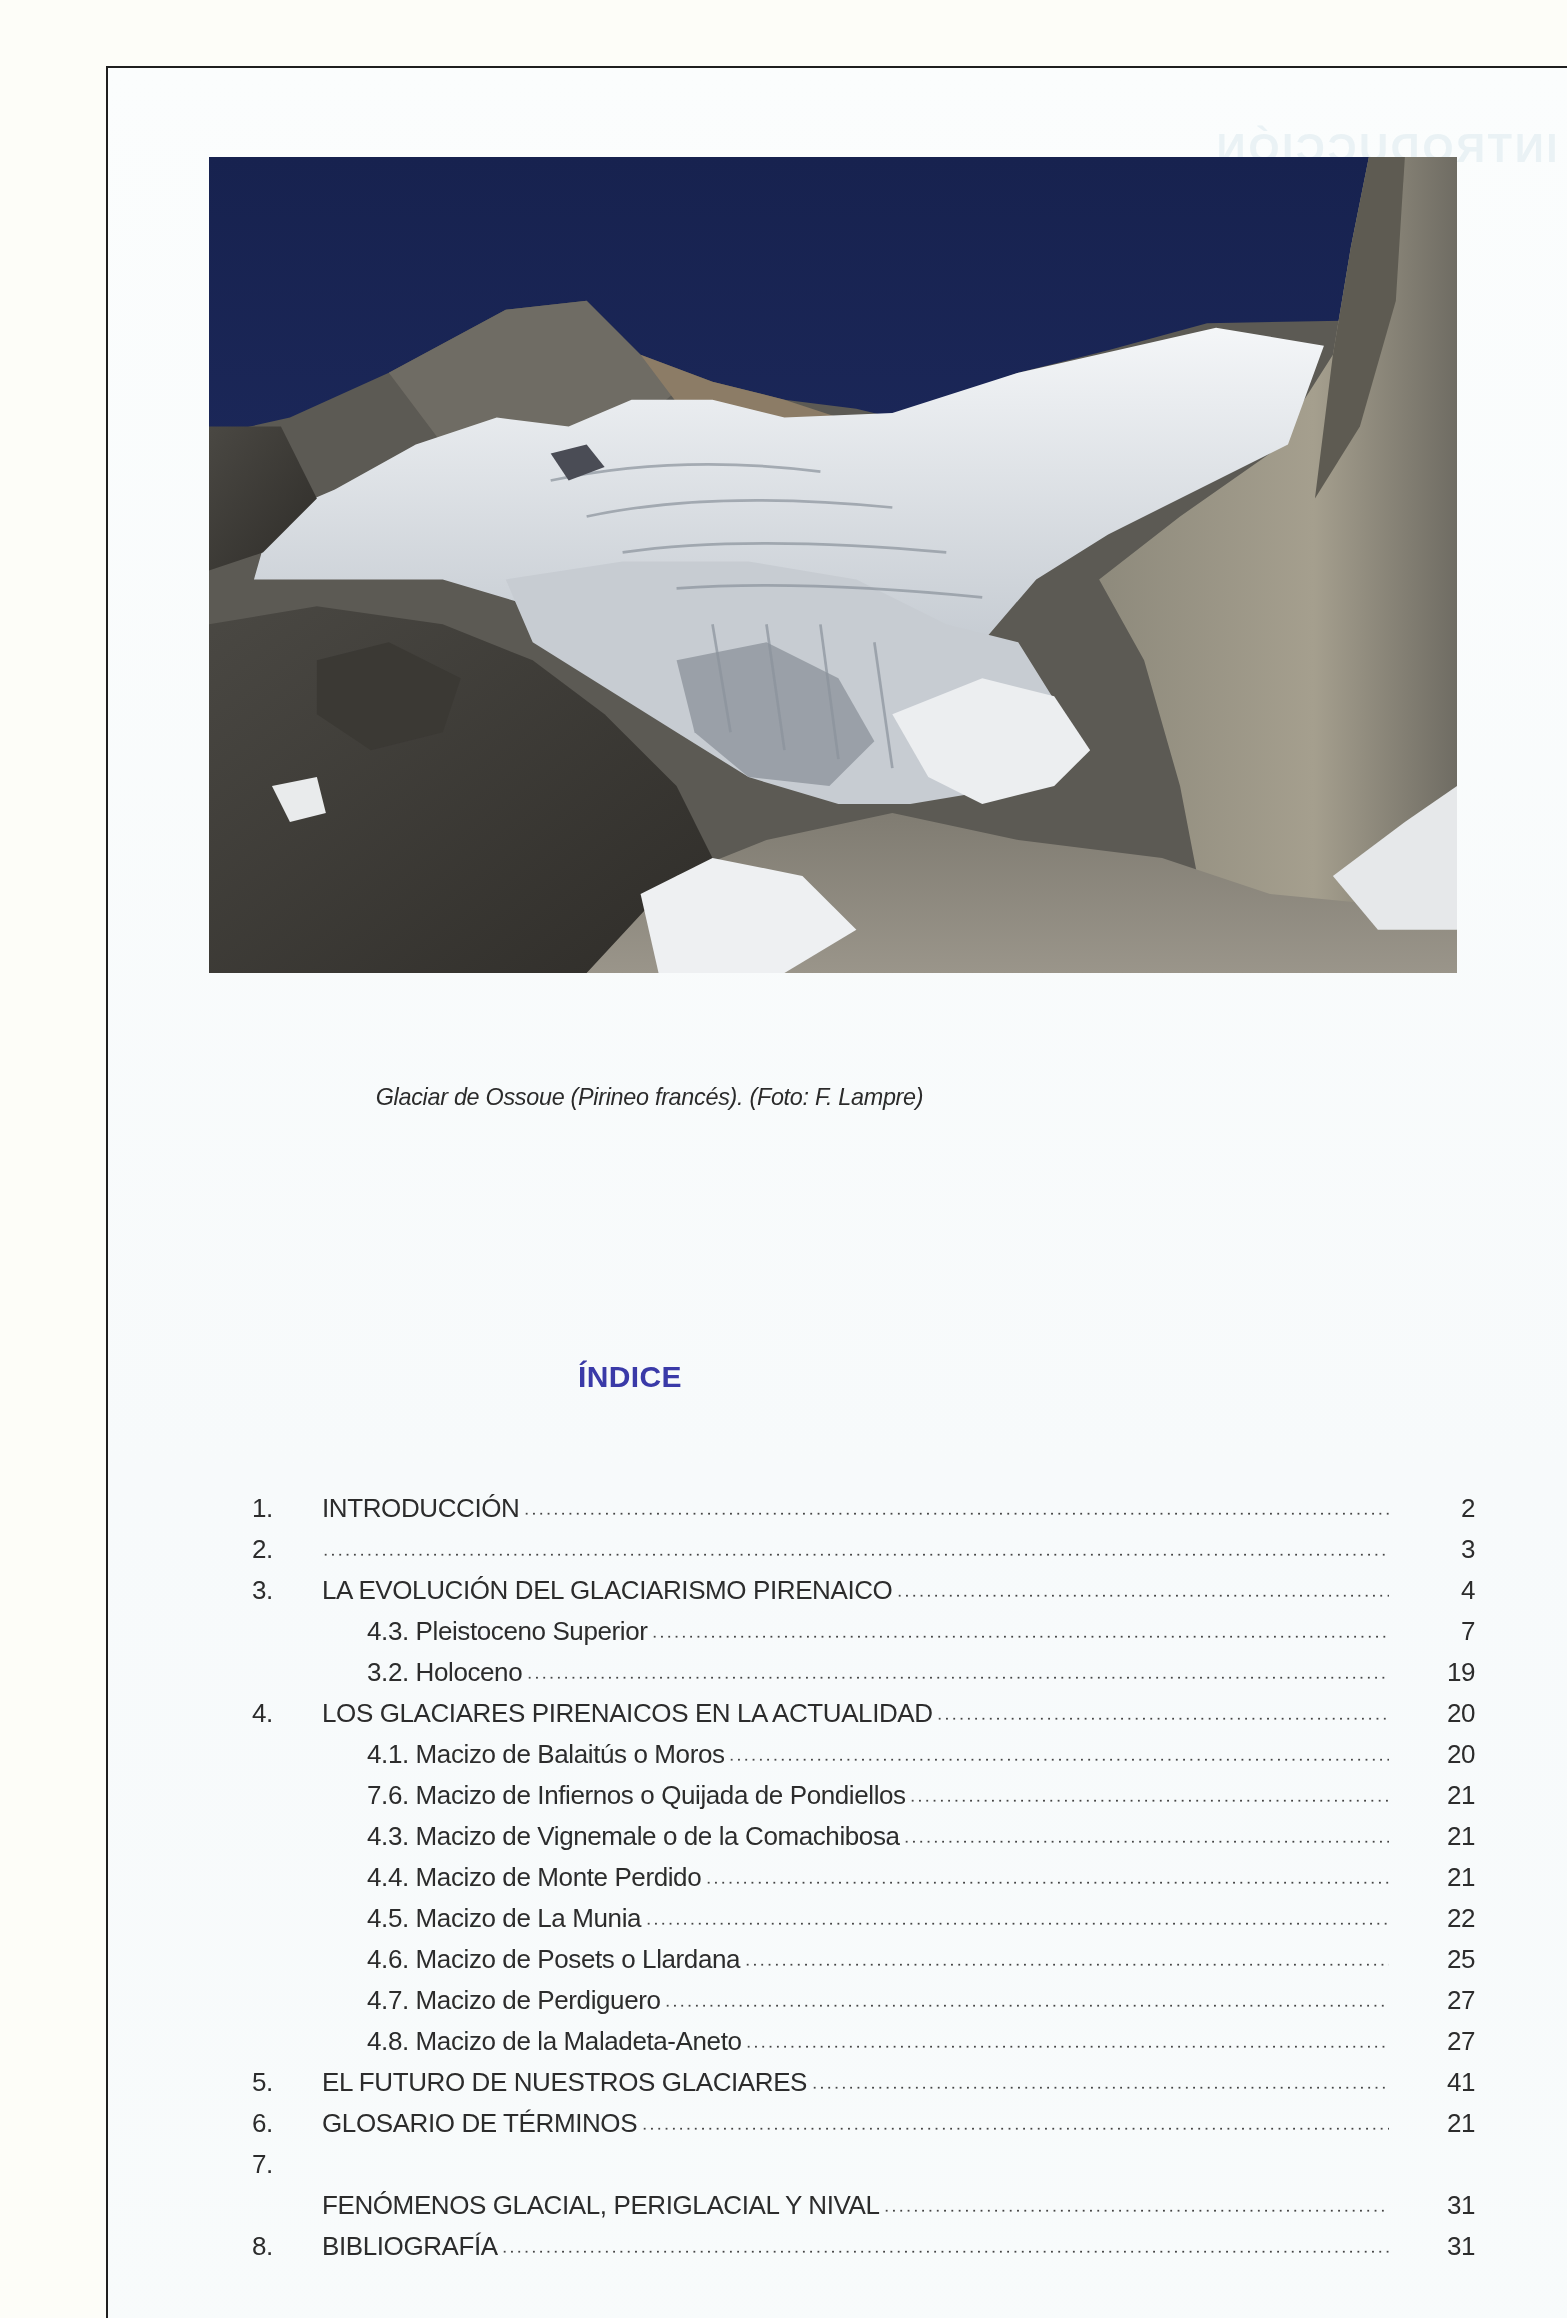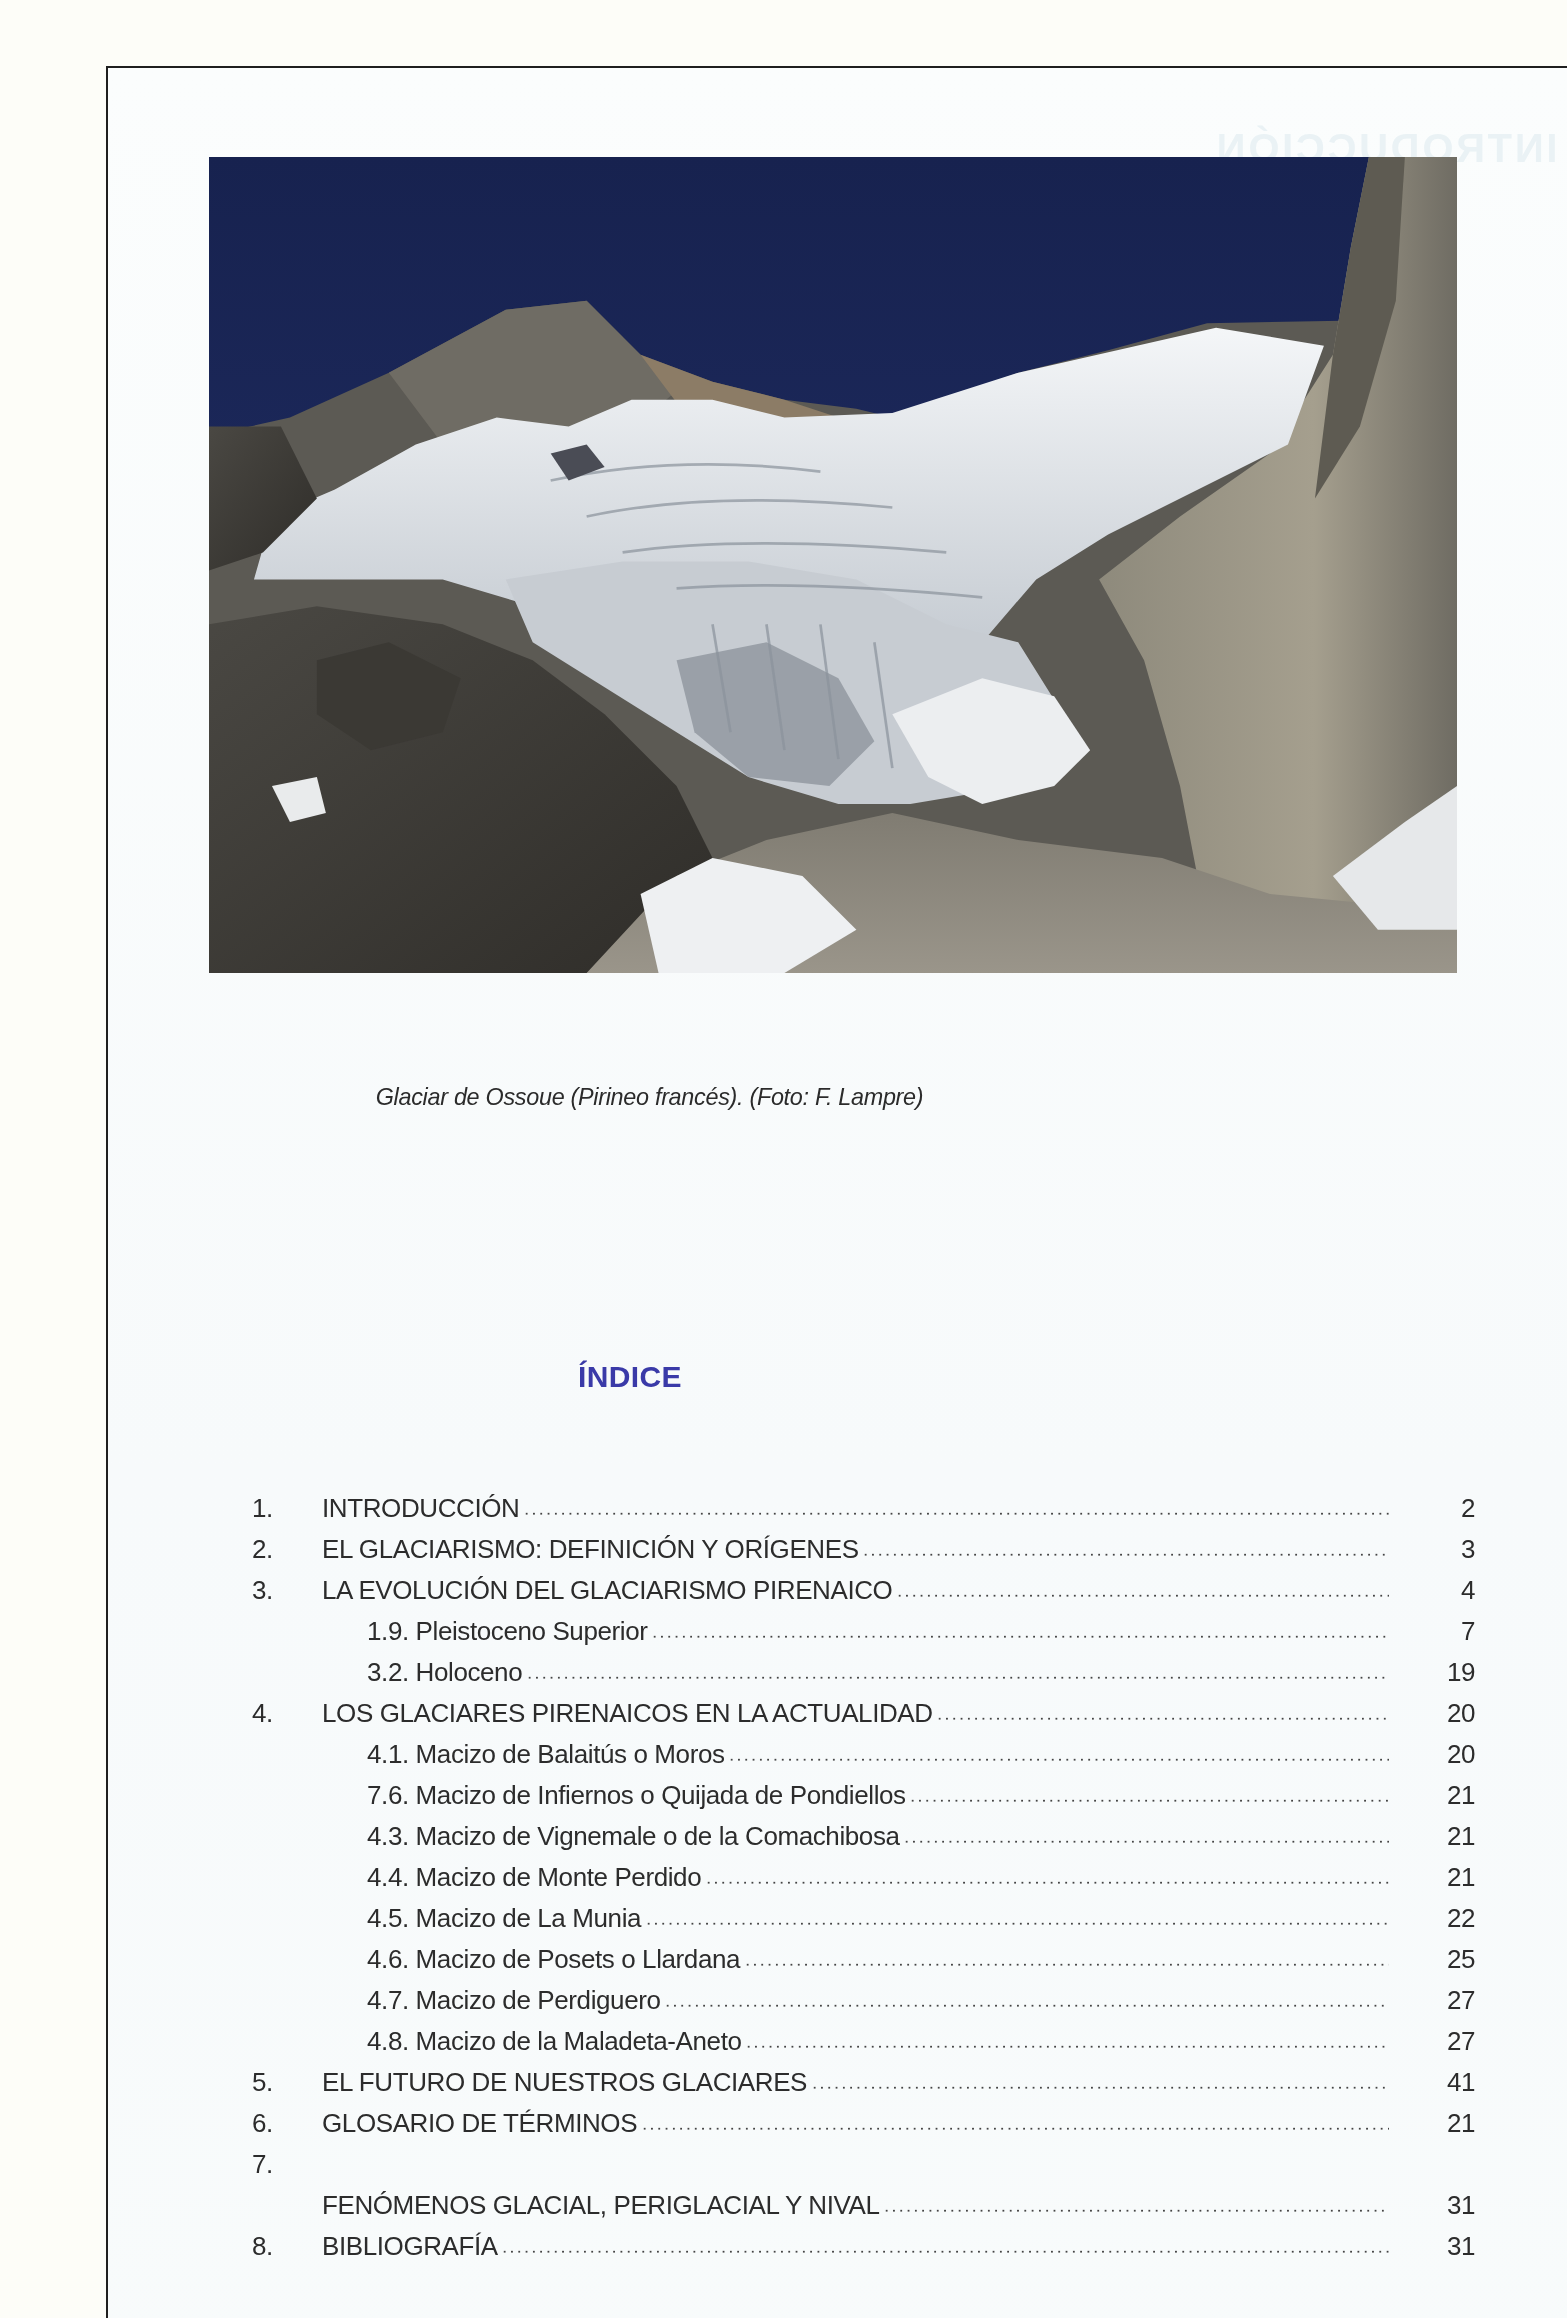--- a/index.html
+++ b/index.html
@@ -134,33 +134,32 @@
 
 <div class="toc">
   <div class="toc-row">
     <span class="toc-num">1.</span>
     <span class="toc-label">INTRODUCCIÓN</span>
     <span class="toc-dots"></span>
     <span class="toc-page">2</span>
   </div>
   <div class="toc-row">
     <span class="toc-num">2.</span>
-    <span class="toc-label">EL GLACIARISMO: DEFINICIÓN Y ORÍGENES</span>
     <span class="toc-dots"></span>
     <span class="toc-page">3</span>
   </div>
   <div class="toc-row">
     <span class="toc-num">3.</span>
     <span class="toc-label">LA EVOLUCIÓN DEL GLACIARISMO PIRENAICO</span>
     <span class="toc-dots"></span>
     <span class="toc-page">4</span>
   </div>
   <div class="toc-row sub">
     <span class="toc-num"></span>
-    <span class="toc-label">1.9. Pleistoceno Superior</span>
+    <span class="toc-label">4.3. Pleistoceno Superior</span>
     <span class="toc-dots"></span>
     <span class="toc-page">7</span>
   </div>
   <div class="toc-row sub">
     <span class="toc-num"></span>
     <span class="toc-label">3.2. Holoceno</span>
     <span class="toc-dots"></span>
     <span class="toc-page">19</span>
   </div>
   <div class="toc-row">

